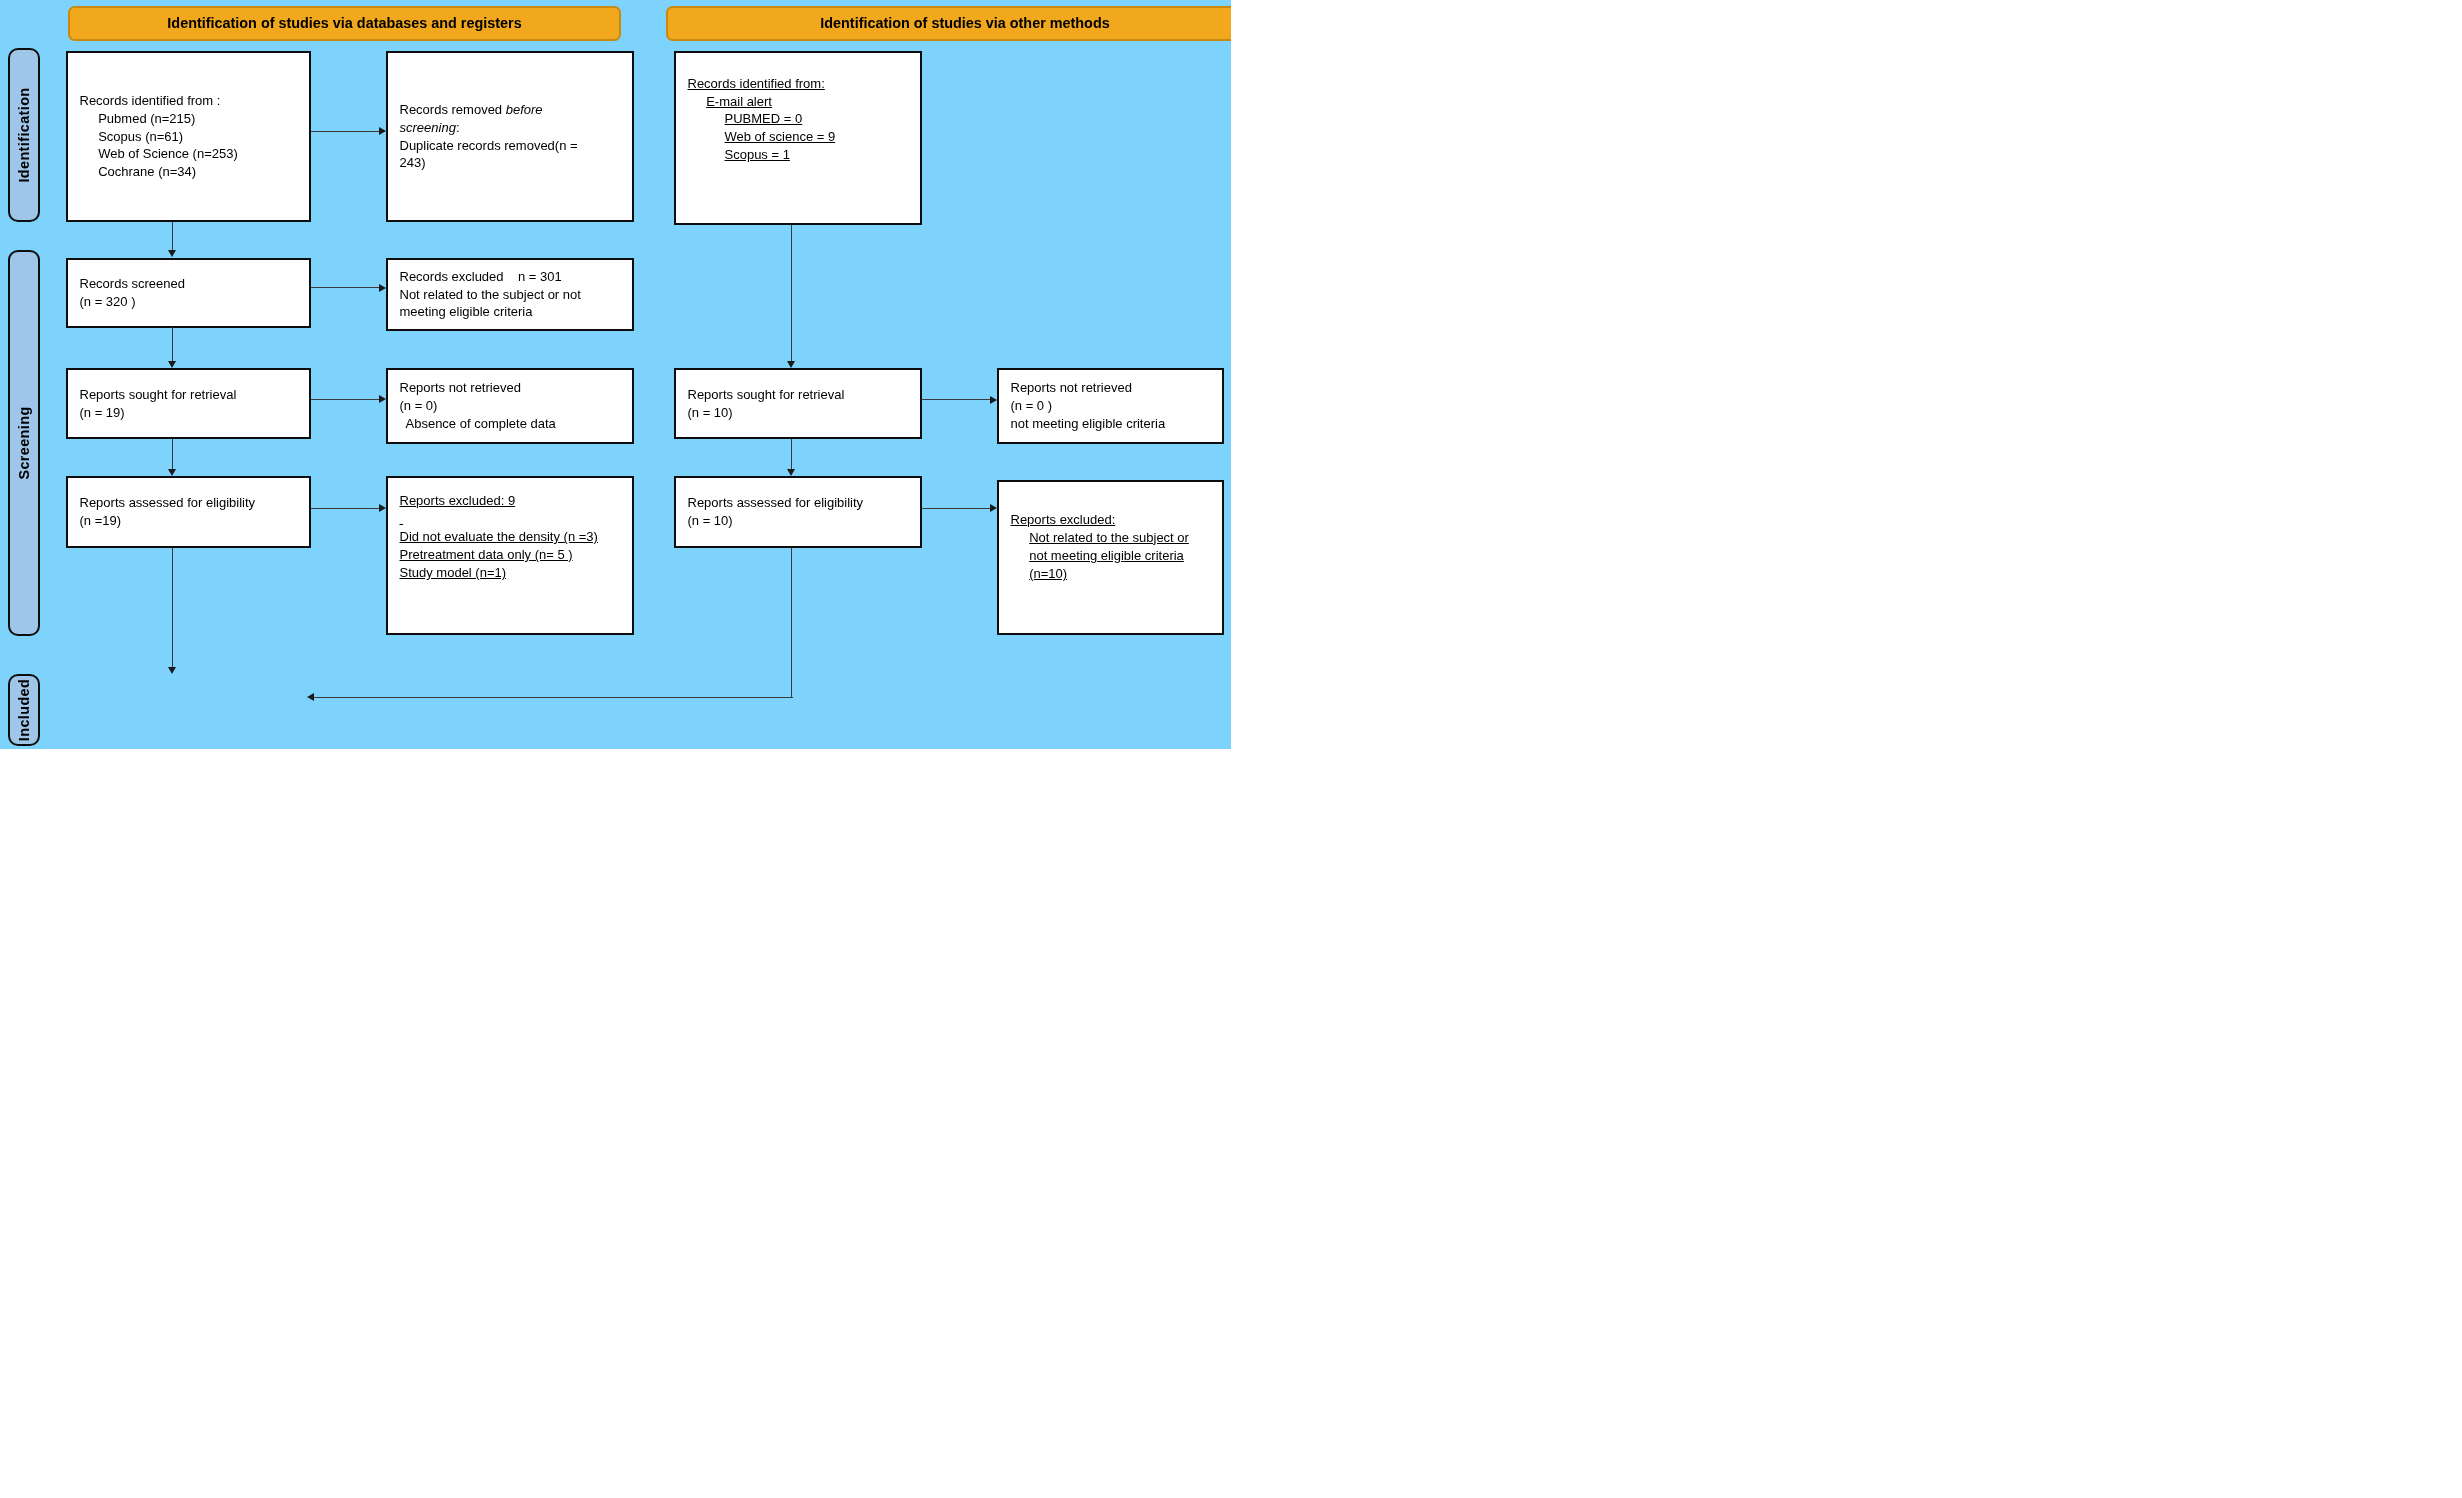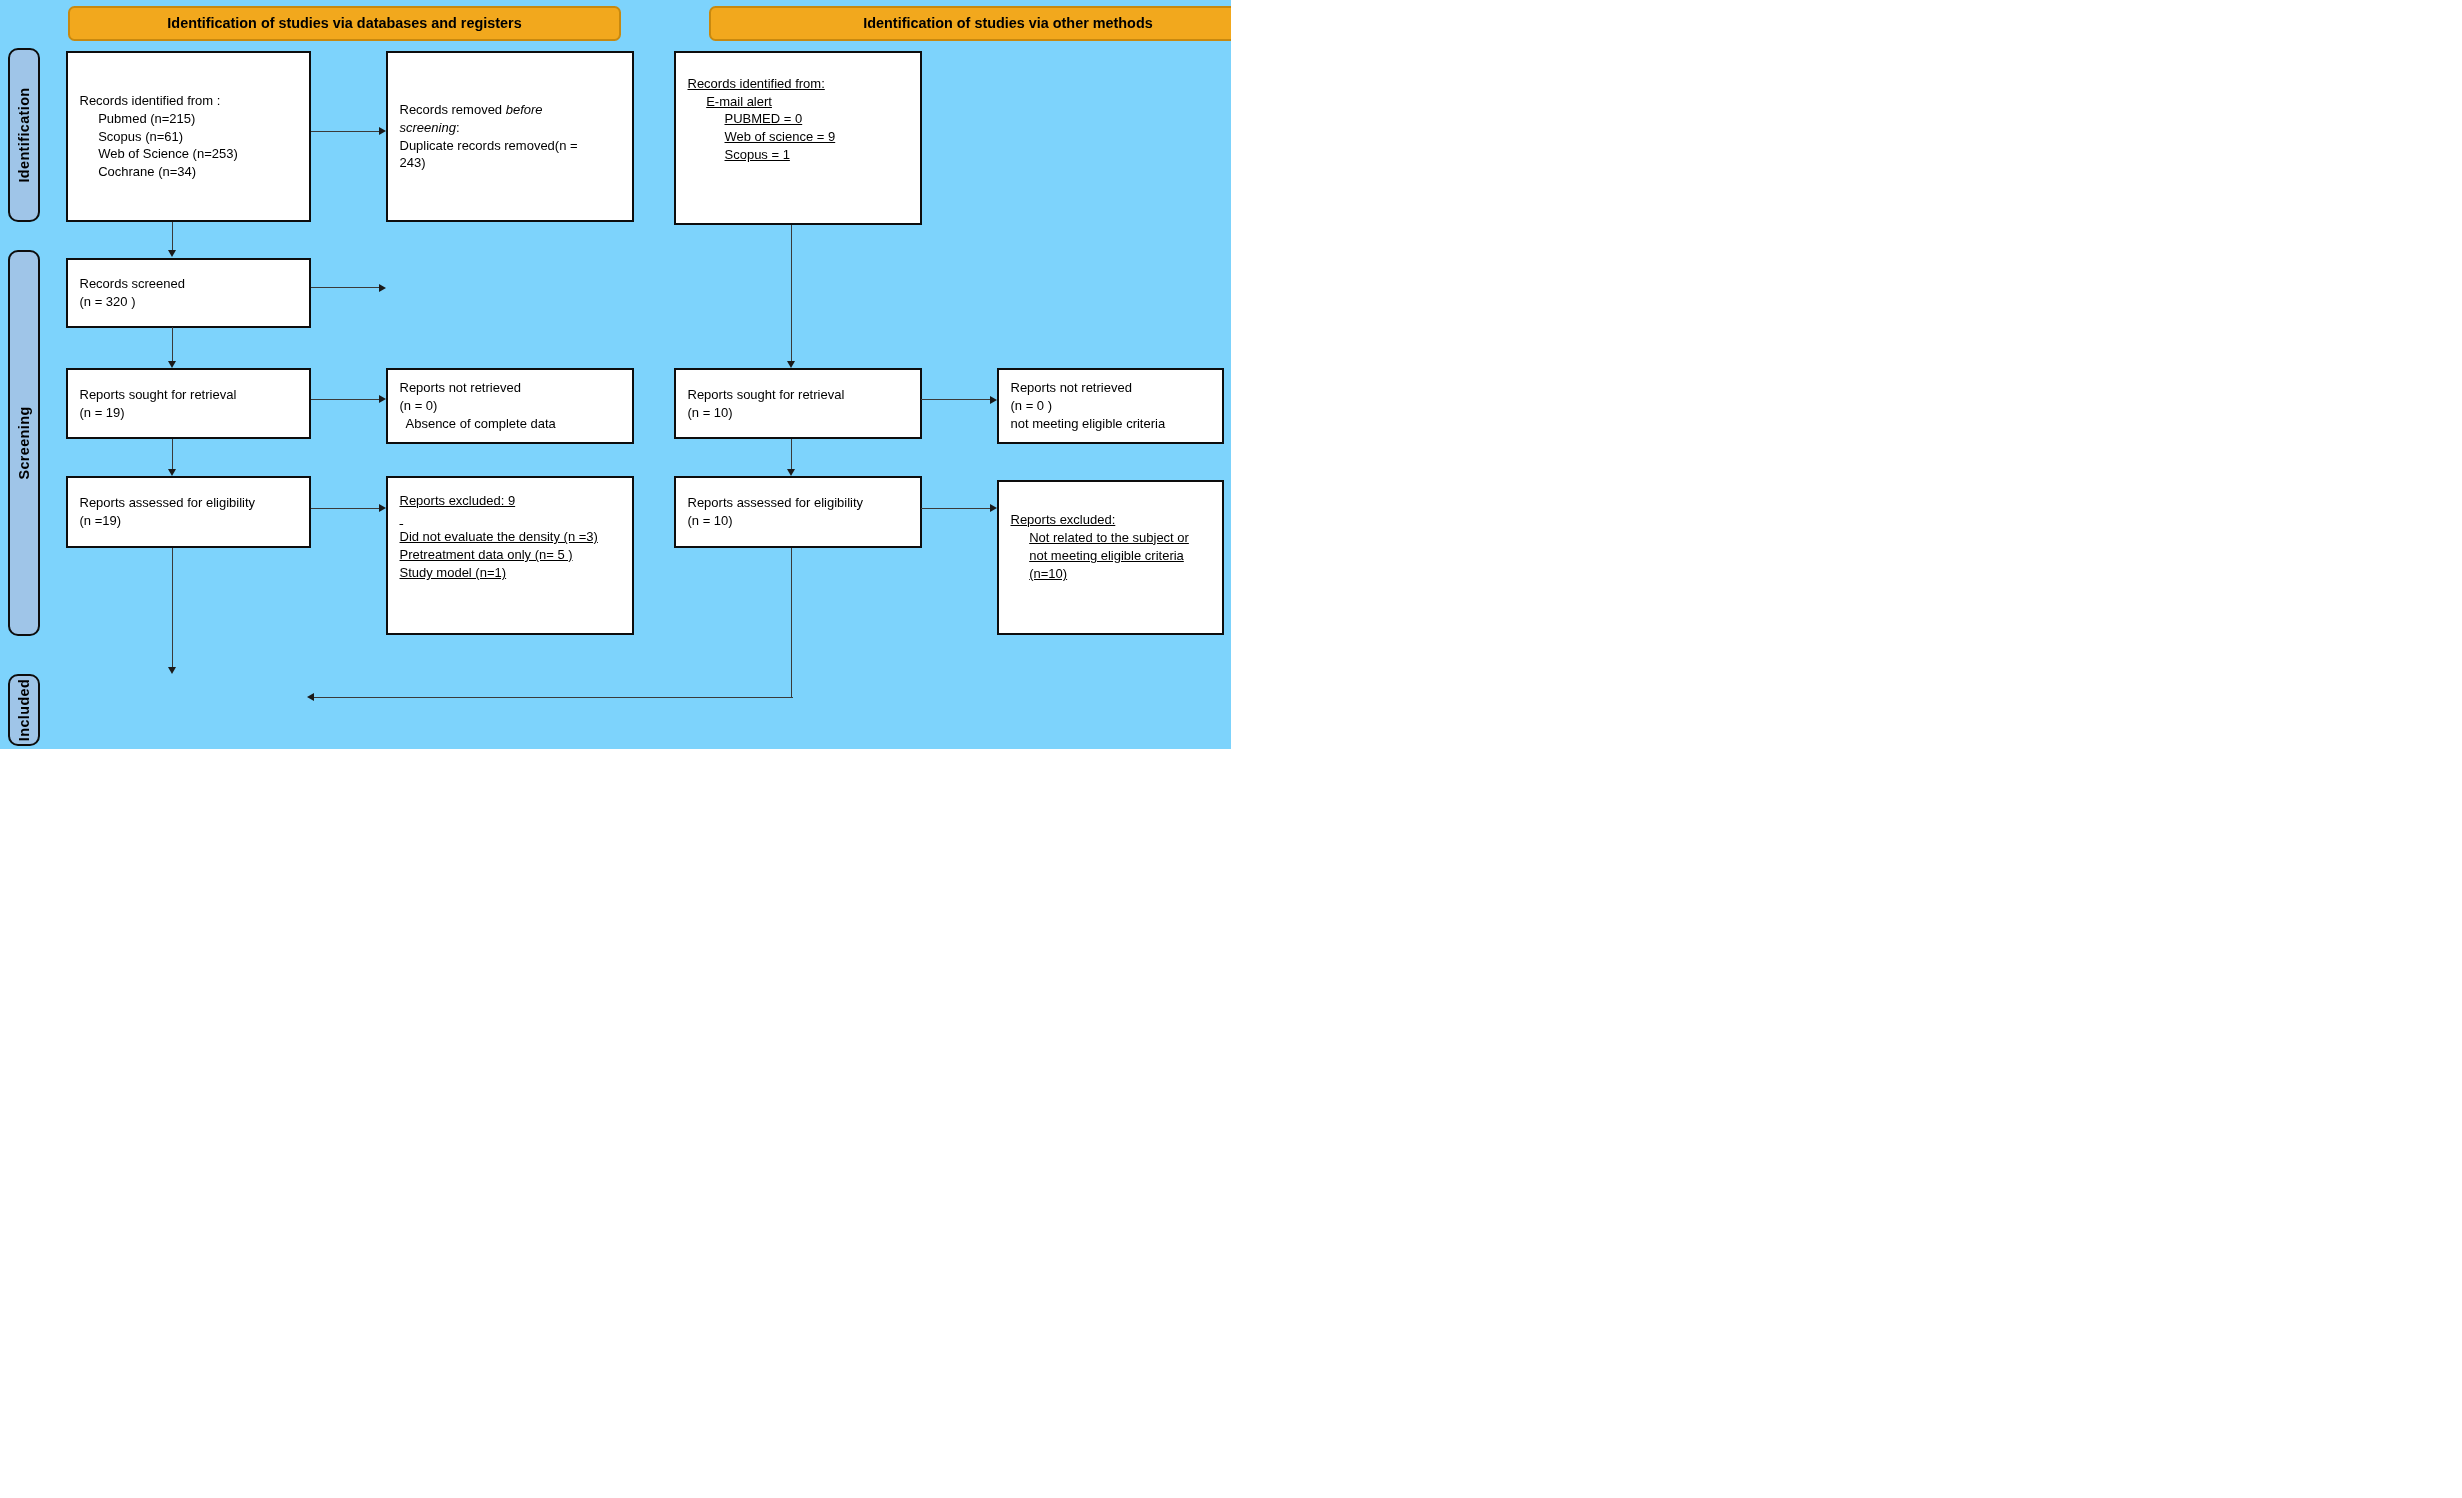--- a/index.html
+++ b/index.html
@@ -54,40 +54,41 @@
   .head.left{border-top:4.3px solid transparent;border-bottom:4.3px solid transparent;border-right:7.2px solid #1a1a1a;}
 </style>
 </head>
 <body>
 
 <div id="canvas">
 
   <div class="banner" style="left:68px;top:5.8px;width:553px;height:35px;">
     <span>Identification of studies via databases and registers</span>
   </div>
-  <div class="banner" style="left:666px;top:5.8px;width:598px;height:35px;margin-left:43px;">
+  <div class="banner" style="left:666px;top:5.8px;width:598px;height:35px;">
     <span>Identification of studies via other methods</span>
   </div>
 
   <div class="stage" style="left:8px;top:48px;width:32px;height:174px;">
     <span>Identification</span>
   </div>
   <div class="stage" style="left:8px;top:250px;width:32px;height:386px;">
     <span>Screening</span>
   </div>
   <div class="stage" style="left:8px;top:674px;width:32px;height:72px;">
     <span>Included</span>
   </div>
 
   <div class="fbox" style="left:66px;top:51px;width:245px;height:171px;"><div class="bline" style="padding-left: 0px;"><span>Records identified from :</span></div><div class="bline" style="padding-left: 18.7px;"><span>Pubmed (n=215)</span></div><div class="bline" style="padding-left: 18.7px;"><span>Scopus (n=61)</span></div><div class="bline" style="padding-left: 18.7px;"><span>Web of Science (n=253)</span></div><div class="bline" style="padding-left: 18.7px;"><span>Cochrane (n=34)</span></div></div>
   <div class="fbox" style="left:66px;top:258px;width:245px;height:70px;"><div class="bline" style="padding-left: 0px;"><span>Records screened</span></div><div class="bline" style="padding-left: 0px;"><span>(n = 320 )</span></div></div>
   <div class="fbox" style="left:66px;top:368px;width:245px;height:71px;"><div class="bline" style="padding-left: 0px;"><span>Reports sought for retrieval</span></div><div class="bline" style="padding-left: 0px;"><span>(n = 19)</span></div></div>
   <div class="fbox" style="left:66px;top:476px;width:245px;height:72px;"><div class="bline" style="padding-left: 0px;"><span>Reports assessed for eligibility</span></div><div class="bline" style="padding-left: 0px;"><span>(n =19)</span></div></div>
 
   <div class="fbox" style="left:386px;top:51px;width:248px;height:171px;"><div class="bline" style="padding-left: 0px;"><span>Records removed </span><span class="it">before</span></div><div class="bline" style="padding-left: 0px;"><span class="it">screening</span><span>:</span></div><div class="bline" style="padding-left: 0px;"><span>Duplicate records removed(n =</span></div><div class="bline" style="padding-left: 0px;"><span>243)</span></div></div>
+  <div class="fbox" style="left:386px;top:258px;width:248px;height:73px;"><div class="bline" style="padding-left: 0px;"><span>Records excluded    n = 301</span></div><div class="bline" style="padding-left: 0px;"><span>Not related to the subject or not</span></div><div class="bline" style="padding-left: 0px;"><span>meeting eligible criteria</span></div></div>
   <div class="fbox" style="left:386px;top:368px;width:248px;height:76px;"><div class="bline" style="padding-left: 0px;"><span>Reports not retrieved</span></div><div class="bline" style="padding-left: 0px;"><span>(n = 0)</span></div><div class="bline" style="padding-left: 0px; margin-left: 6px;"><span>Absence of complete data</span></div></div>
   <div class="fbox toppad" style="left:386px;top:476px;width:248px;height:159px;padding-top:14.4px;"><div class="bline" style="padding-left: 0px;"><span>Reports excluded: 9</span></div><div class="bline" style="padding-left: 0px;">&nbsp;</div><div class="bline" style="padding-left: 0px;"><span>Did not evaluate the density (n =3)</span></div><div class="bline" style="padding-left: 0px;"><span>Pretreatment data only (n= 5 )</span></div><div class="bline" style="padding-left: 0px;"><span>Study model (n=1)</span></div></div>
 
   <div class="fbox toppad" style="left:674px;top:51px;width:248px;height:174px;padding-top:21.6px;"><div class="bline" style="padding-left: 0px;"><span>Records identified from:</span></div><div class="bline" style="padding-left: 18.7px;"><span>E-mail alert</span></div><div class="bline" style="padding-left: 37px;"><span>PUBMED = 0</span></div><div class="bline" style="padding-left: 37px;"><span>Web of science = 9</span></div><div class="bline" style="padding-left: 37px;"><span>Scopus = 1</span></div></div>
   <div class="fbox" style="left:674px;top:368px;width:248px;height:71px;"><div class="bline" style="padding-left: 0px;"><span>Reports sought for retrieval</span></div><div class="bline" style="padding-left: 0px;"><span>(n = 10)</span></div></div>
   <div class="fbox" style="left:674px;top:476px;width:248px;height:72px;"><div class="bline" style="padding-left: 0px;"><span>Reports assessed for eligibility</span></div><div class="bline" style="padding-left: 0px;"><span>(n = 10)</span></div></div>
 
   <div class="fbox" style="left:997px;top:368px;width:227px;height:76px;"><div class="bline" style="padding-left: 0px;"><span>Reports not retrieved</span></div><div class="bline" style="padding-left: 0px;"><span>(n = 0 )</span></div><div class="bline" style="padding-left: 0px;"><span>not meeting eligible criteria</span></div></div>
   <div class="fbox toppad" style="left:997px;top:480px;width:227px;height:155px;padding-top:29px;"><div class="bline" style="padding-left: 0px;"><span>Reports excluded:</span></div><div class="bline" style="padding-left: 18.7px;"><span>Not related to the subject or</span></div><div class="bline" style="padding-left: 18.7px;"><span>not meeting eligible criteria</span></div><div class="bline" style="padding-left: 18.7px;"><span>(n=10)</span></div></div>
 

